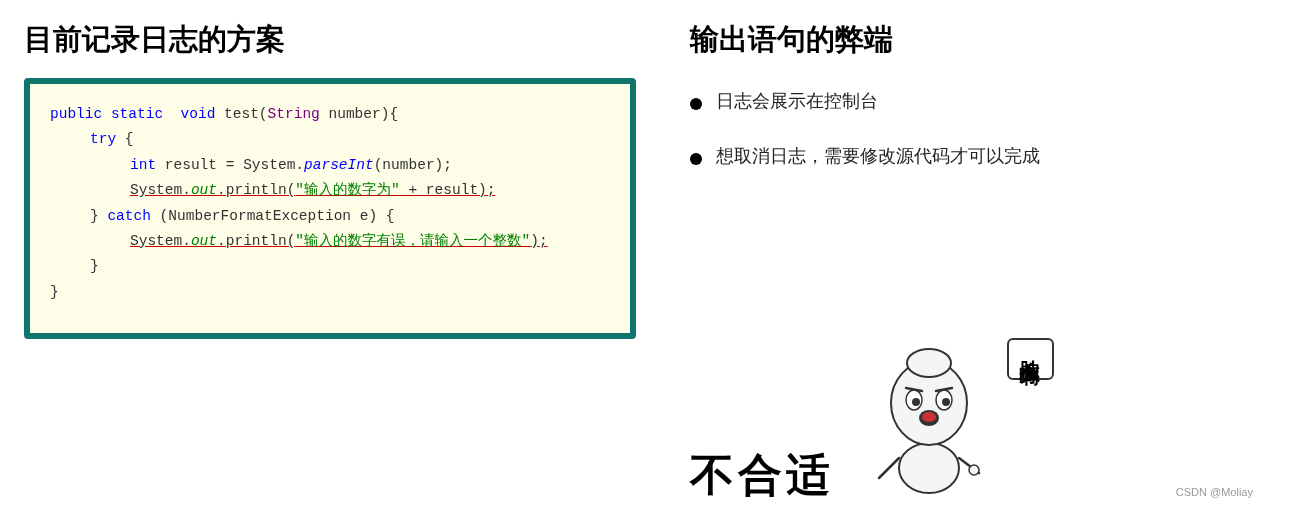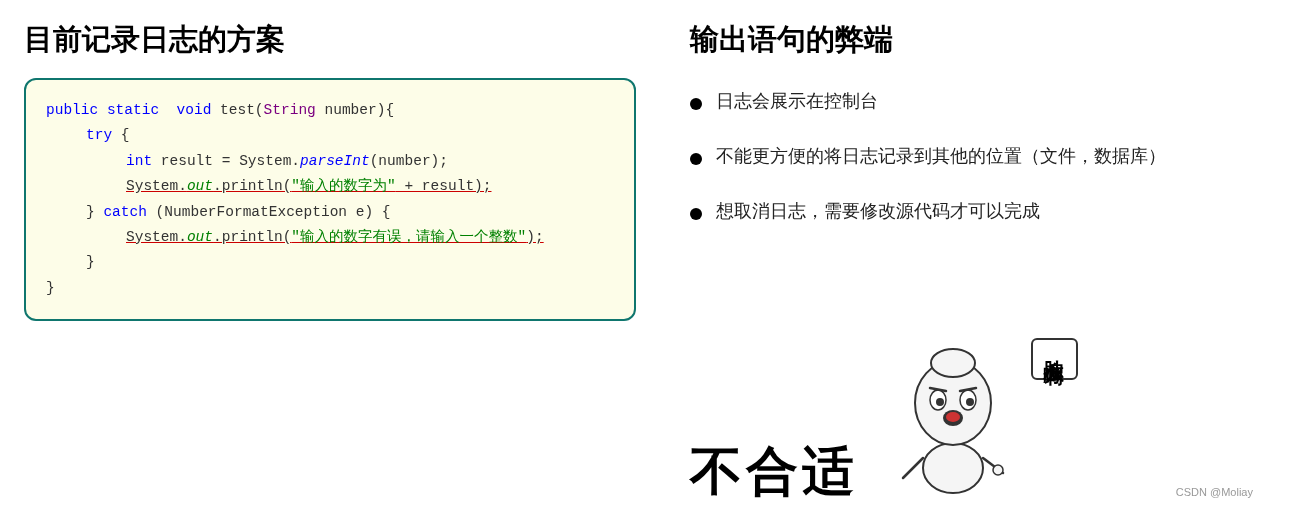--- a/index.html
+++ b/index.html
@@ -29,23 +29,23 @@
 
     .section-title {
       font-size: 29px;
       font-weight: bold;
       color: #000;
       margin-bottom: 18px;
     }
 
     .code-box {
       background: #fdfde8;
-      border: 2px solid #0f766e;
-      border-radius: 12px;
-      padding: 18px 20px 18px 20px;
+      border: 6px solid #0f766e;
+      border-radius: 4px;
+      padding: 18px 20px 28px 20px;
       font-family: 'Courier New', monospace;
       font-size: 14.5px;
       line-height: 1.75;
       color: #333;
     }
 
     .code-line {
       display: block;
       white-space: pre;
     }
@@ -88,21 +88,21 @@
     }
 
     .bottom-area {
       display: flex;
       align-items: flex-end;
       margin-top: auto;
       position: relative;
     }
 
     .meme-text {
-      font-size: 52px;
+      font-size: 44px;
       font-weight: 900;
       color: #000;
       font-family: 'STXingwei', 'FangSong', 'Microsoft YaHei', serif;
       letter-spacing: 4px;
       line-height: 1;
       margin-right: 30px;
     }
 
     .meme-figure {
       position: relative;
@@ -154,24 +154,20 @@
 
 <div class="right-panel">
   <div class="section-title">输出语句的弊端</div>
   <ul class="bullet-list">
     <li>
       <span class="bullet-dot"></span>
       <span>日志会展示在控制台</span>
     </li>
     <li>
       <span class="bullet-dot"></span>
-      <span>不能更方便的将日志记录到其他的位置（文件，数据库）</span>
-    </li>
-    <li>
-      <span class="bullet-dot"></span>
       <span>想取消日志，需要修改源代码才可以完成</span>
     </li>
   </ul>
   <div class="bottom-area">
     <div class="meme-text">不合适</div>
     <div class="meme-figure">
       
       <svg width="130" height="160" viewBox="0 0 130 160">
 
         <ellipse cx="65" cy="130" rx="30" ry="25" fill="#f5f5f5" stroke="#333" stroke-width="2"></ellipse>

